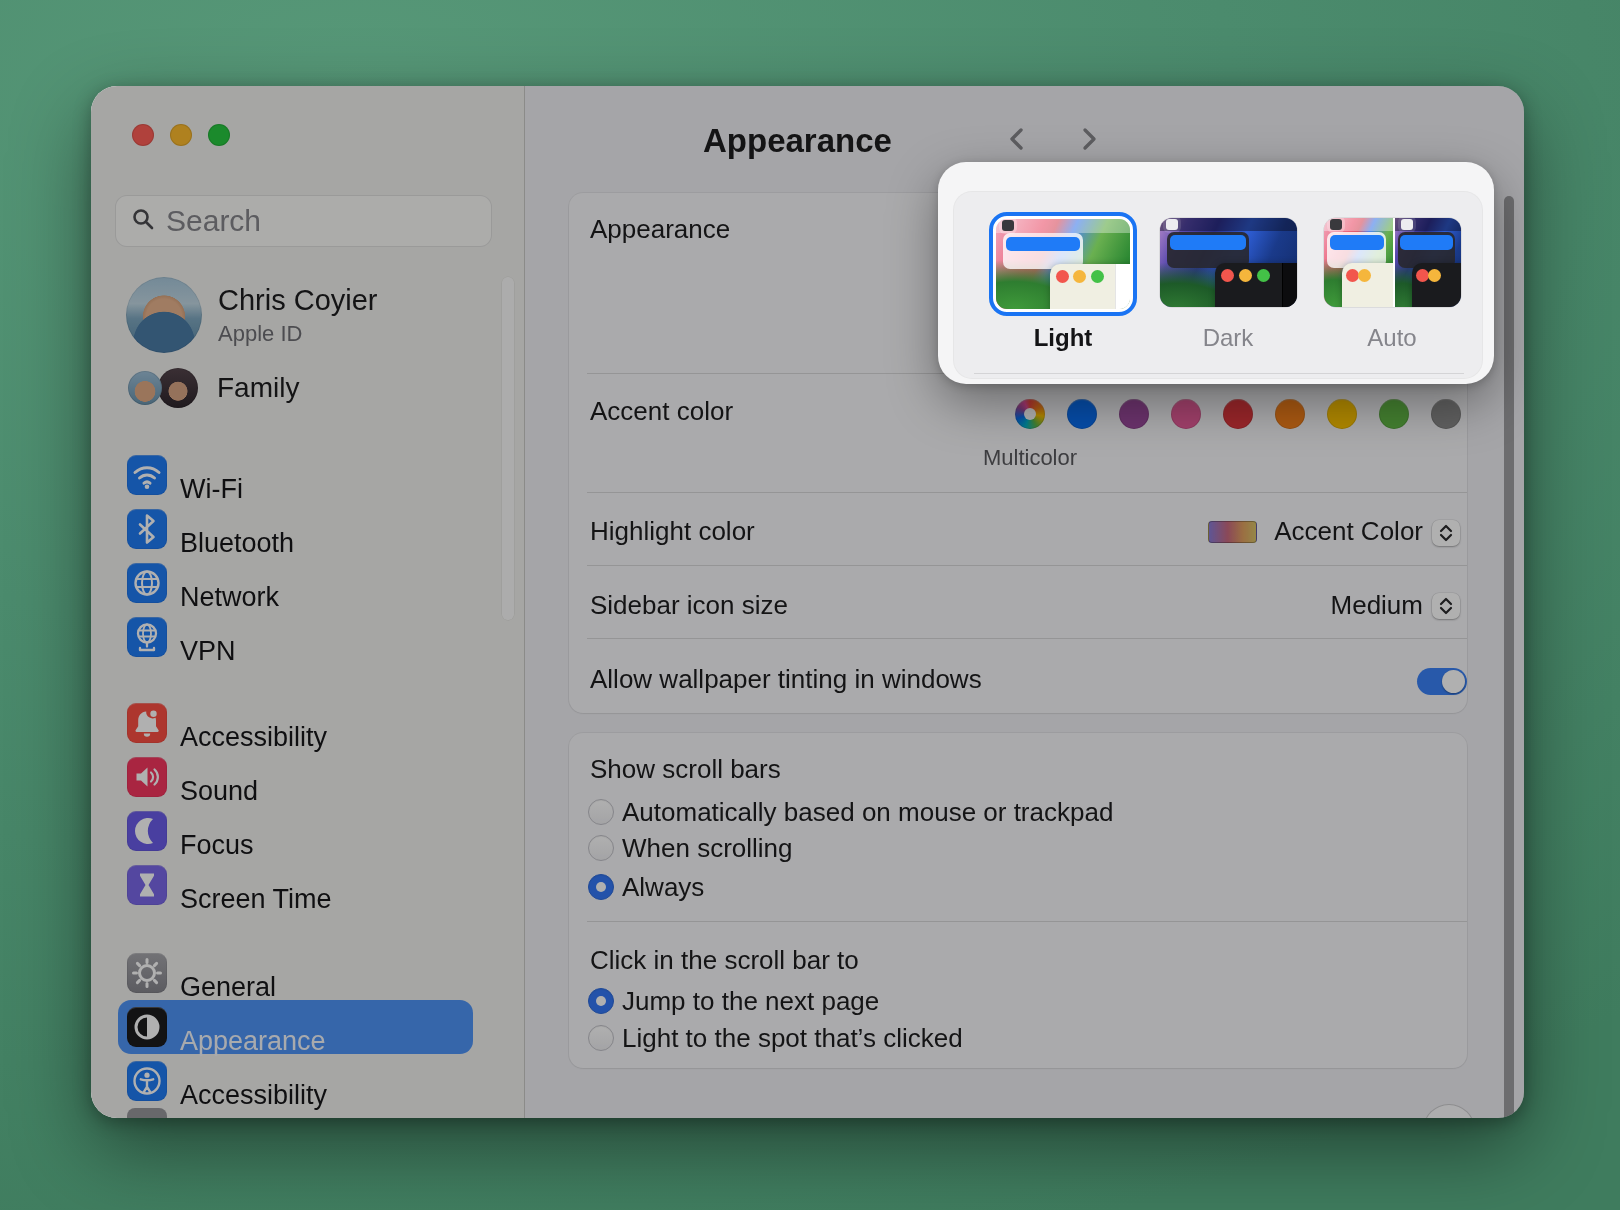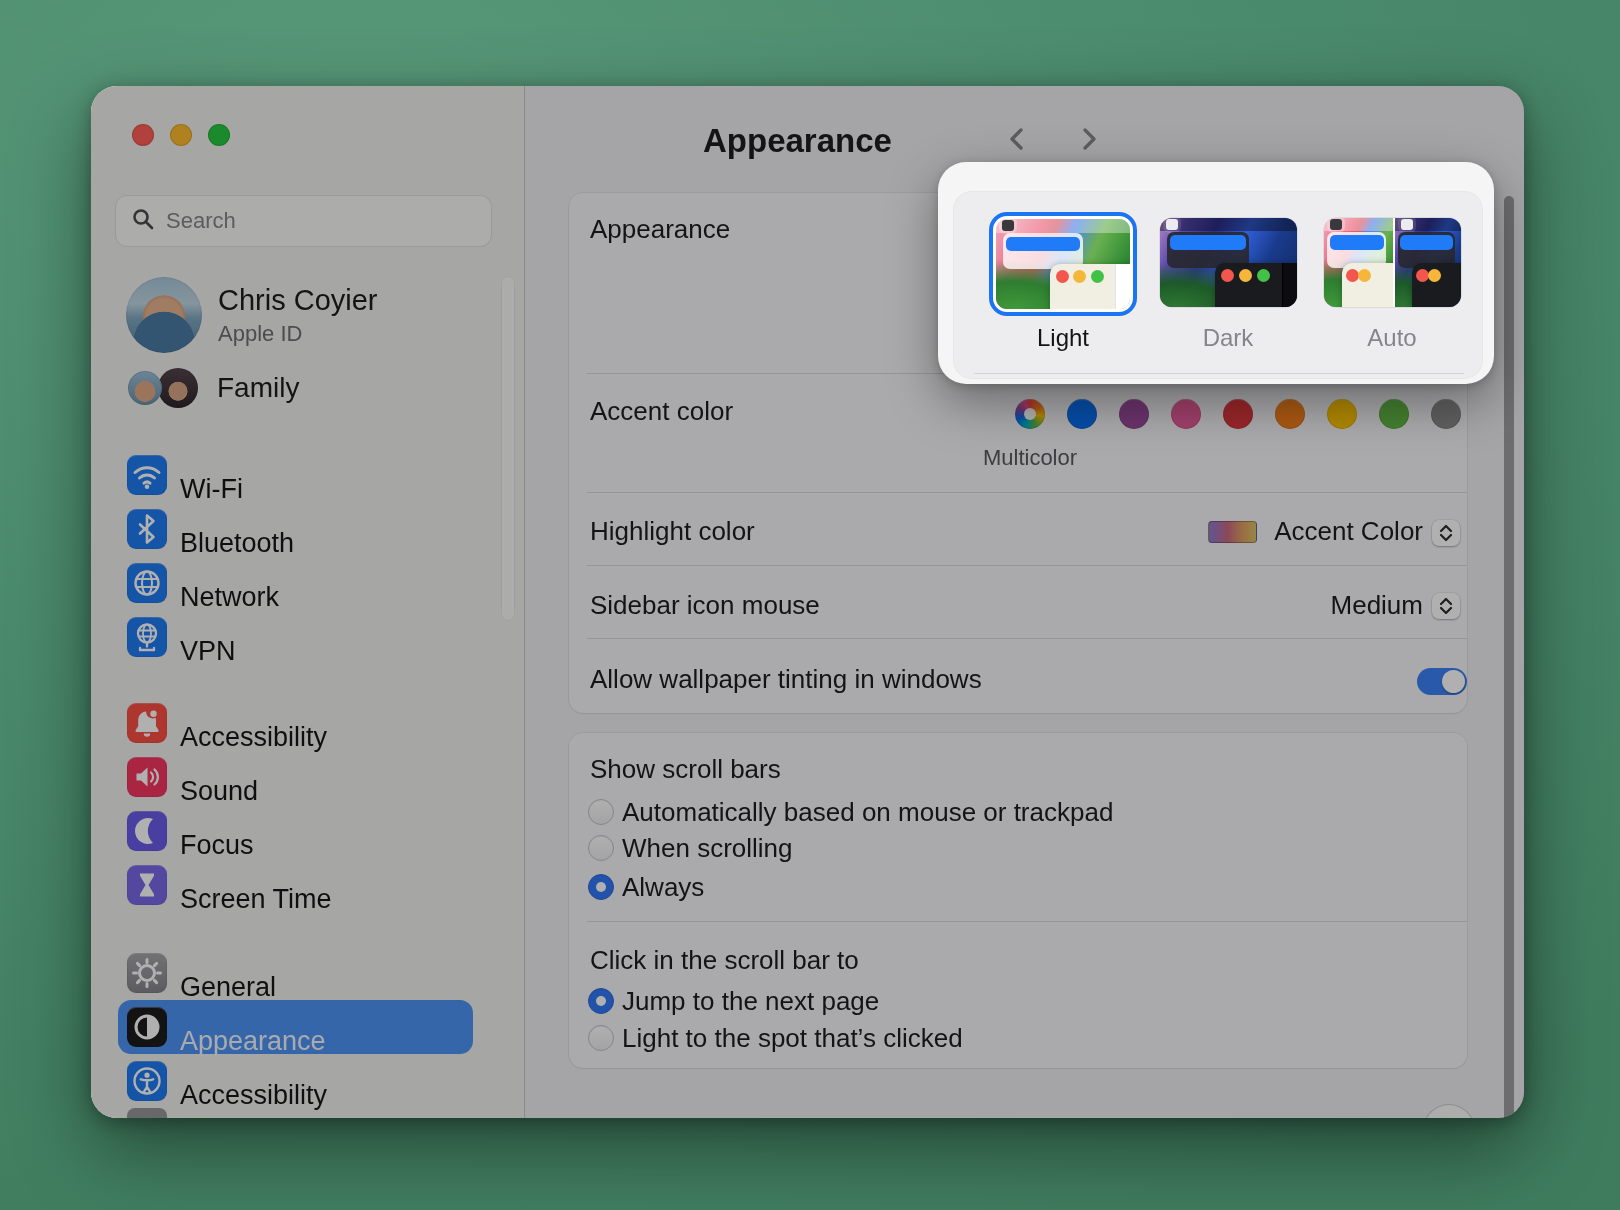--- a/index.html
+++ b/index.html
@@ -15,21 +15,21 @@
     box-shadow:0 30px 80px rgba(0,0,0,0.45), 0 4px 18px rgba(0,0,0,0.30);
   }
   
   .sidebar { position:absolute; left:0; top:0; width:434px; height:100%;
     background:#f1f1ee; border-right:1px solid rgba(0,0,0,0.16); }
   .traffic { position:absolute; left:41px; top:38px; display:flex; gap:16px; }
   .tl { width:22px; height:22px; border-radius:50%; box-shadow: inset 0 0 0 1px rgba(0,0,0,0.12); }
   .search-field { position:absolute; left:24px; top:109px; width:377px; height:52px;
     border-radius:12px; background:rgba(255,255,255,0.55); border:1px solid rgba(0,0,0,0.10);
     display:flex; align-items:center; padding-left:14px; gap:10px; }
-  .search-field .ph { color:#86868b; font-size:22px; }
+  .search-field .ph { color:#86868b; font-size:30px; }
   .avatar-lg { position:absolute; left:35px; top:191px; width:76px; height:76px; border-radius:50%;
     background:
       radial-gradient(circle at 50% 86%, #4a7ba6 0 40%, transparent 41%),
       radial-gradient(circle at 50% 52%, #e8b48e 0 32%, #d8a47e 38%, transparent 39%),
       linear-gradient(180deg,#a8c8dc 0%,#c2d8e4 35%,#7fa8c0 55%,#5a88a8 100%);
     box-shadow: inset 0 0 0 1px rgba(0,0,0,0.08); }
   .profile-name { position:absolute; left:127px; top:198px; font-size:29px; color:#1d1d1f; }
   .profile-sub { position:absolute; left:127px; top:235px; font-size:22px; color:#6f6f74; }
   .avatar-sm1 { position:absolute; left:37px; top:285px; width:34px; height:34px; border-radius:50%;
     background: radial-gradient(circle at 50% 60%, #e0aa84 0 38%, transparent 40%),
@@ -96,21 +96,21 @@
     background:#fbfbfd; border:1px solid rgba(0,0,0,0.18); }
   
   .dim { position:absolute; inset:0; background:rgba(0,0,0,0.31); z-index:10; pointer-events:none; }
   
   .spot { position:absolute; left:847px; top:76px; width:556px; height:222px; border-radius:28px;
     background:#f5f5f6; z-index:20; box-shadow:0 18px 50px rgba(0,0,0,0.38), 0 2px 10px rgba(0,0,0,0.18); }
   .spot-card { position:absolute; left:16px; top:30px; width:528px; height:186px; border-radius:18px;
     background:#ededef; box-shadow:0 0 0 1px rgba(0,0,0,0.06); }
   .spot-sep { position:absolute; left:36px; right:30px; top:211px; height:1px; background:rgba(0,0,0,0.10); }
   .thumb-label { position:absolute; top:162px; width:160px; text-align:center; font-size:24px; color:#85858b; }
-  .thumb-label.sel { color:#141416; font-weight:400; }
+  .thumb-label.sel { color:#141416; font-weight:700; }
   .sel-ring { position:absolute; left:51px; top:50px; width:148px; height:104px;
     border:4px solid #1a74f3; border-radius:18px; background:#fff; padding:3px; }
   .thumb { position:absolute; border-radius:12px; overflow:hidden;
     box-shadow: 0 0 0 0.5px rgba(0,0,0,0.15); }
   .sel-ring .thumb { position:relative; left:0; top:0; width:134px; height:90px; border-radius:11px;
     box-shadow:none; }
   .mini { position:relative; width:100%; height:100%; overflow:hidden; }
   .mini.light { background:
       radial-gradient(130% 95% at 14% 100%, #3f9a3a 0%, #2e7d30 32%, rgba(46,125,48,0) 58%),
       linear-gradient(115deg,#f0a8bc 0%,#ec6078 28%,#d85a6a 36%,#4f86ec 47%,#6ab050 64%,#2e8a34 85%,#1e6b2c 100%); }
@@ -323,21 +323,21 @@
       <span class="row-label" style="left:21px;top:323px">Highlight color</span>
       <span class="swatch"></span>
       <span class="value-label" style="right:44px;top:323px">Accent Color</span>
       <span class="stepper" style="top:327px">
         <svg viewBox="0 0 16 18">
             <path d="M3 7l5-5 5 5M3 11l5 5 5-5" fill="none" stroke="#2c2c2e" stroke-width="2.2" stroke-linecap="round" stroke-linejoin="round"></path>
           </svg>
       </span>
       <div class="sep" style="top:372px"></div>
 
-      <span class="row-label" style="left:21px;top:397px">Sidebar icon mouse</span>
+      <span class="row-label" style="left:21px;top:397px">Sidebar icon size</span>
       <span class="value-label" style="right:44px;top:397px">Medium</span>
       <span class="stepper" style="top:400px">
         <svg viewBox="0 0 16 18">
             <path d="M3 7l5-5 5 5M3 11l5 5 5-5" fill="none" stroke="#2c2c2e" stroke-width="2.2" stroke-linecap="round" stroke-linejoin="round"></path>
           </svg>
       </span>
       <div class="sep" style="top:445px"></div>
 
       <span class="row-label" style="left:21px;top:471px">Allow wallpaper tinting in windows</span>
       <span class="toggle">

